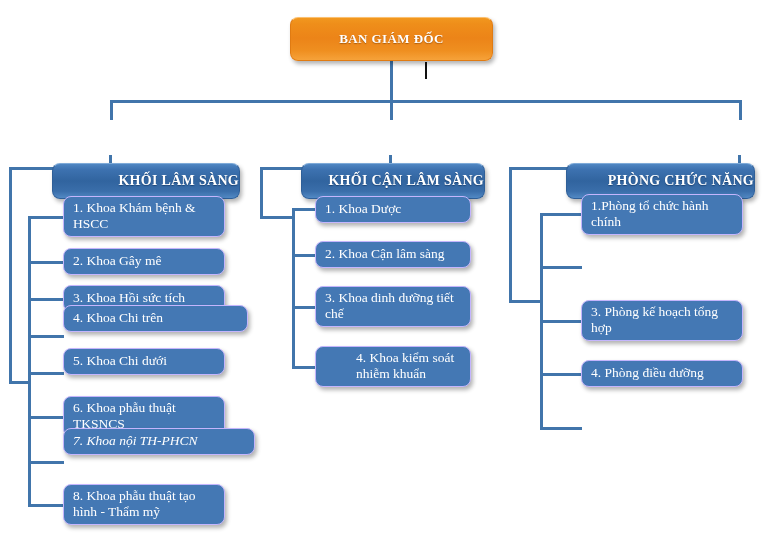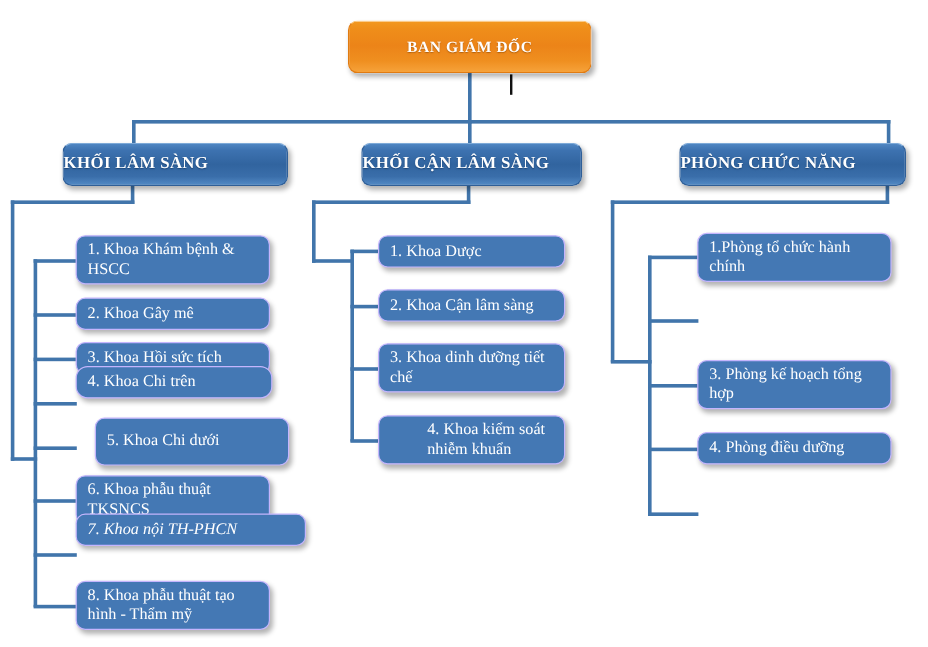--- a/index.html
+++ b/index.html
@@ -54,21 +54,22 @@
 
   
   .box-l2 {
     background: linear-gradient(to bottom,
                 #4f86c2 0%, #3d72b0 16%, #31649f 50%,
                 #3a6eaa 80%, #5289c4 100%);
     border: 1px solid #2f5f98;
     border-top: 1px solid #7eaad8;
     display: flex;
     align-items: center;
-    justify-content: flex-start;
+    justify-content: flex-end;
+    margin-top: 44px;
   }
   .box-l2 .txt {
     font-weight: bold;
     font-size: 14px;
     text-align: center;
     letter-spacing: 0.3px;
     text-shadow: 0 1px 1px rgba(10,40,80,0.55);
   }
 
   
@@ -159,24 +160,24 @@
 
   <div class="box box-l3" style="left:63px; top:196px; width:162px; height:41px;">
     <span class="txt">1. Khoa Khám bệnh &amp; HSCC</span>
   </div>
   <div class="box box-l3" style="left:63px; top:248px; width:162px; height:27px;">
     <span class="txt">2. Khoa Gây mê</span>
   </div>
   <div class="box box-l3" style="left:63px; top:285px; width:162px; height:27px;">
     <span class="txt">3. Khoa Hồi sức tích</span>
   </div>
-  <div class="box box-l3" style="left:63px; top:305px; width:164px; height:27px;border-radius:10px;">
+  <div class="box box-l3" style="left:63px; top:305px; width:185px; height:27px;">
     <span class="txt">4. Khoa Chi trên</span>
   </div>
-  <div class="box box-l3" style="left:63px; top:348px; width:162px; height:40px;margin-left:16px;">
+  <div class="box box-l3" style="left:63px; top:348px; width:162px; height:27px;">
     <span class="txt">5. Khoa Chi dưới</span>
   </div>
   <div class="box box-l3" style="left:63px; top:396px; width:162px; height:41px;">
     <span class="txt">6. Khoa phẫu thuật TKSNCS</span>
   </div>
   <div class="box box-l3" style="left:63px; top:428px; width:192px; height:27px;font-style:italic;">
     <span class="txt">7. Khoa nội TH-PHCN</span>
   </div>
   <div class="box box-l3" style="left:63px; top:484px; width:162px; height:41px;">
     <span class="txt">8. Khoa phẫu thuật tạo hình - Thẩm mỹ</span>

